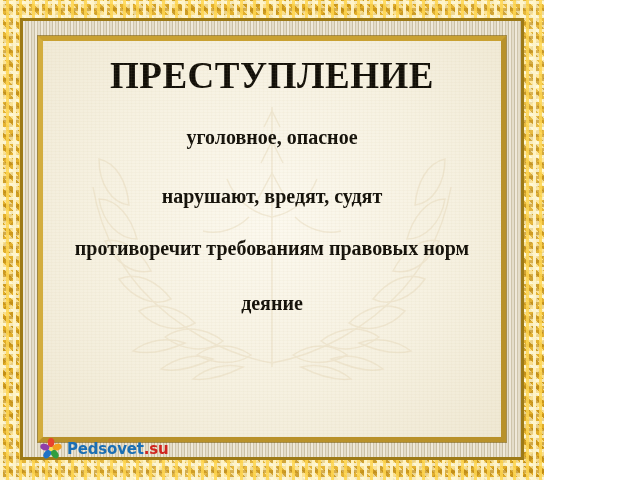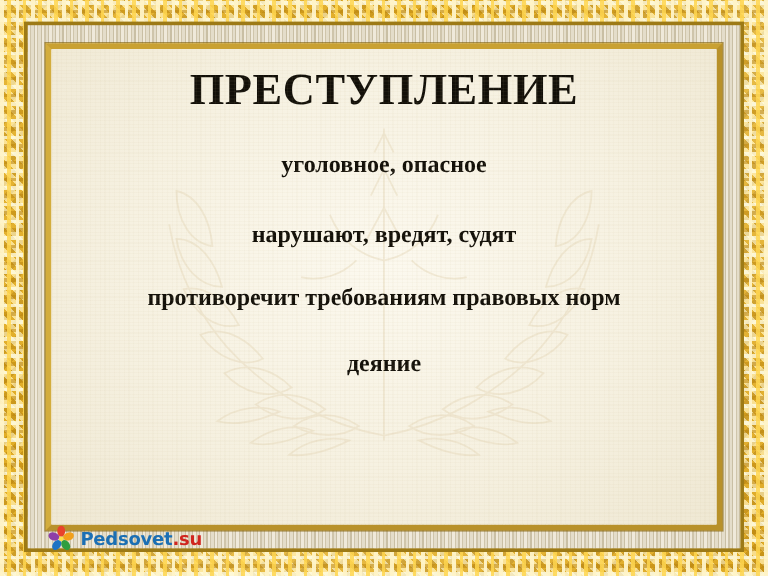--- a/index.html
+++ b/index.html
@@ -10,21 +10,21 @@
   body {
     width: 640px;
     height: 480px;
     overflow: hidden;
     font-family: "Liberation Serif", "DejaVu Serif", serif;
   }
 
   
   .slide {
     position: relative;
-    width: 640px;
+    width: 544px;
     height: 480px;
     overflow: hidden;
     background: #86efac;
   }
 
   
   .glitter {
     position: absolute;
     inset: 0;
     background-color: #e3b32c;

